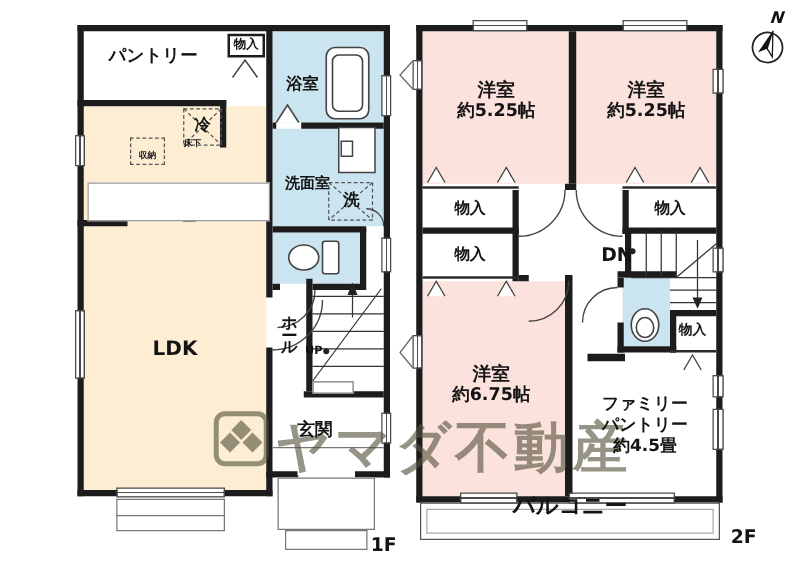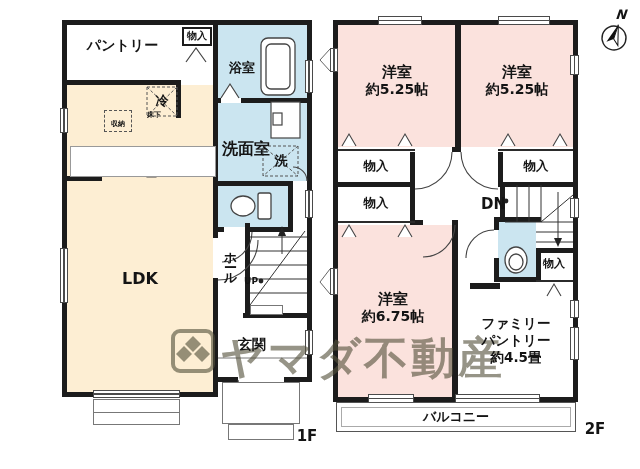--- a/index.html
+++ b/index.html
@@ -218,21 +218,21 @@
       <polygon points="23,8 31,16 23,24 15,16" stroke="none"></polygon>
       <polygon points="14,18 22,26 14,34 6,26" stroke="none"></polygon>
       <polygon points="32,18 40,26 32,34 24,26" stroke="none"></polygon>
     </g>
   </svg>
   <div id="wmtext" style="left:220px;top:329px;font-size:44px;">ヤマダ不動産</div>
 
   <div class="lbl" style="left:70px;top:38px;width:105px;font-size:14px;">パントリー</div>
   <div class="lbl" style="left:182px;top:30px;width:30px;font-size:10px;">物入</div>
   <div class="lbl" style="left:221px;top:61px;width:42px;font-size:13px;">浴室</div>
-  <div class="lbl" style="left:220px;top:140px;width:52px;font-size:16px;">洗面室</div>
+  <div class="lbl" style="left:220px;top:140px;width:52px;font-size:12px;">洗面室</div>
   <div class="lbl" style="left:269px;top:154px;width:24px;font-size:13px;">洗</div>
   <div class="lbl" style="left:150px;top:94px;width:24px;font-size:13px;">冷</div>
   <div class="lbl" style="left:104px;top:112px;width:28px;font-size:7px;padding-left:36px;">床下</div>
   <div class="lbl" style="left:104px;top:121px;width:28px;font-size:7px;">収納</div>
   <div class="lbl" style="left:95px;top:270px;width:90px;font-size:16px;font-weight:700;">LDK</div>
   <div class="vlbl" style="left:221px;top:243px;font-size:13px;">ホール</div>
   <div class="lbl" style="left:234px;top:276px;width:24px;font-size:9px;font-weight:700;text-align:right;">UP</div>
   <div class="lbl" style="left:226px;top:337px;width:52px;font-size:14px;">玄関</div>
   <div class="lbl" style="left:294px;top:428px;width:26px;font-size:15px;">1F</div>
 
@@ -243,21 +243,21 @@
   <div class="lbl" style="left:346px;top:159px;width:60px;font-size:12.5px;">物入</div>
   <div class="lbl" style="left:506px;top:159px;width:60px;font-size:12.5px;">物入</div>
   <div class="lbl" style="left:346px;top:196px;width:60px;font-size:12.5px;">物入</div>
   <div class="lbl" style="left:534px;top:258px;width:40px;font-size:11px;">物入</div>
   <div class="lbl" style="left:481px;top:196px;width:22px;font-size:15px;font-weight:700;text-align:right;">DN</div>
   <div class="lbl" style="left:345px;top:291px;width:96px;font-size:15px;">洋室</div>
   <div class="lbl" style="left:345px;top:309px;width:96px;font-size:14px;">約6.75帖</div>
   <div class="lbl" style="left:468px;top:316px;width:96px;font-size:13.5px;">ファミリー</div>
   <div class="lbl" style="left:468px;top:333px;width:96px;font-size:13.5px;">パントリー</div>
   <div class="lbl" style="left:468px;top:350px;width:96px;font-size:13.5px;">約4.5畳</div>
-  <div class="lbl" style="left:396px;top:410px;width:120px;font-size:13px;">バルコニー</div>
+  <div class="lbl" style="left:396px;top:395px;width:120px;font-size:18px;">バルコニー</div>
   <div class="lbl" style="left:581px;top:421px;width:28px;font-size:15px;">2F</div>
 
   <svg class="overlay" style="left:594px;top:10px;" width="42" height="46" viewBox="0 0 42 46">
     <g transform="rotate(18 20 28)">
       <circle cx="20" cy="28" r="12" fill="#fff" stroke="#222" stroke-width="1.4"></circle>
       <polygon points="20,14 14,34 20,29" fill="#111"></polygon>
       <polygon points="20,14 26,34 20,29" fill="#fff" stroke="#111" stroke-width="1"></polygon>
     </g>
   </svg>
   <div class="lbl" style="left:614px;top:8px;width:16px;font-size:13px;font-style:italic;font-weight:700;transform:skewX(-8deg);">N</div>

